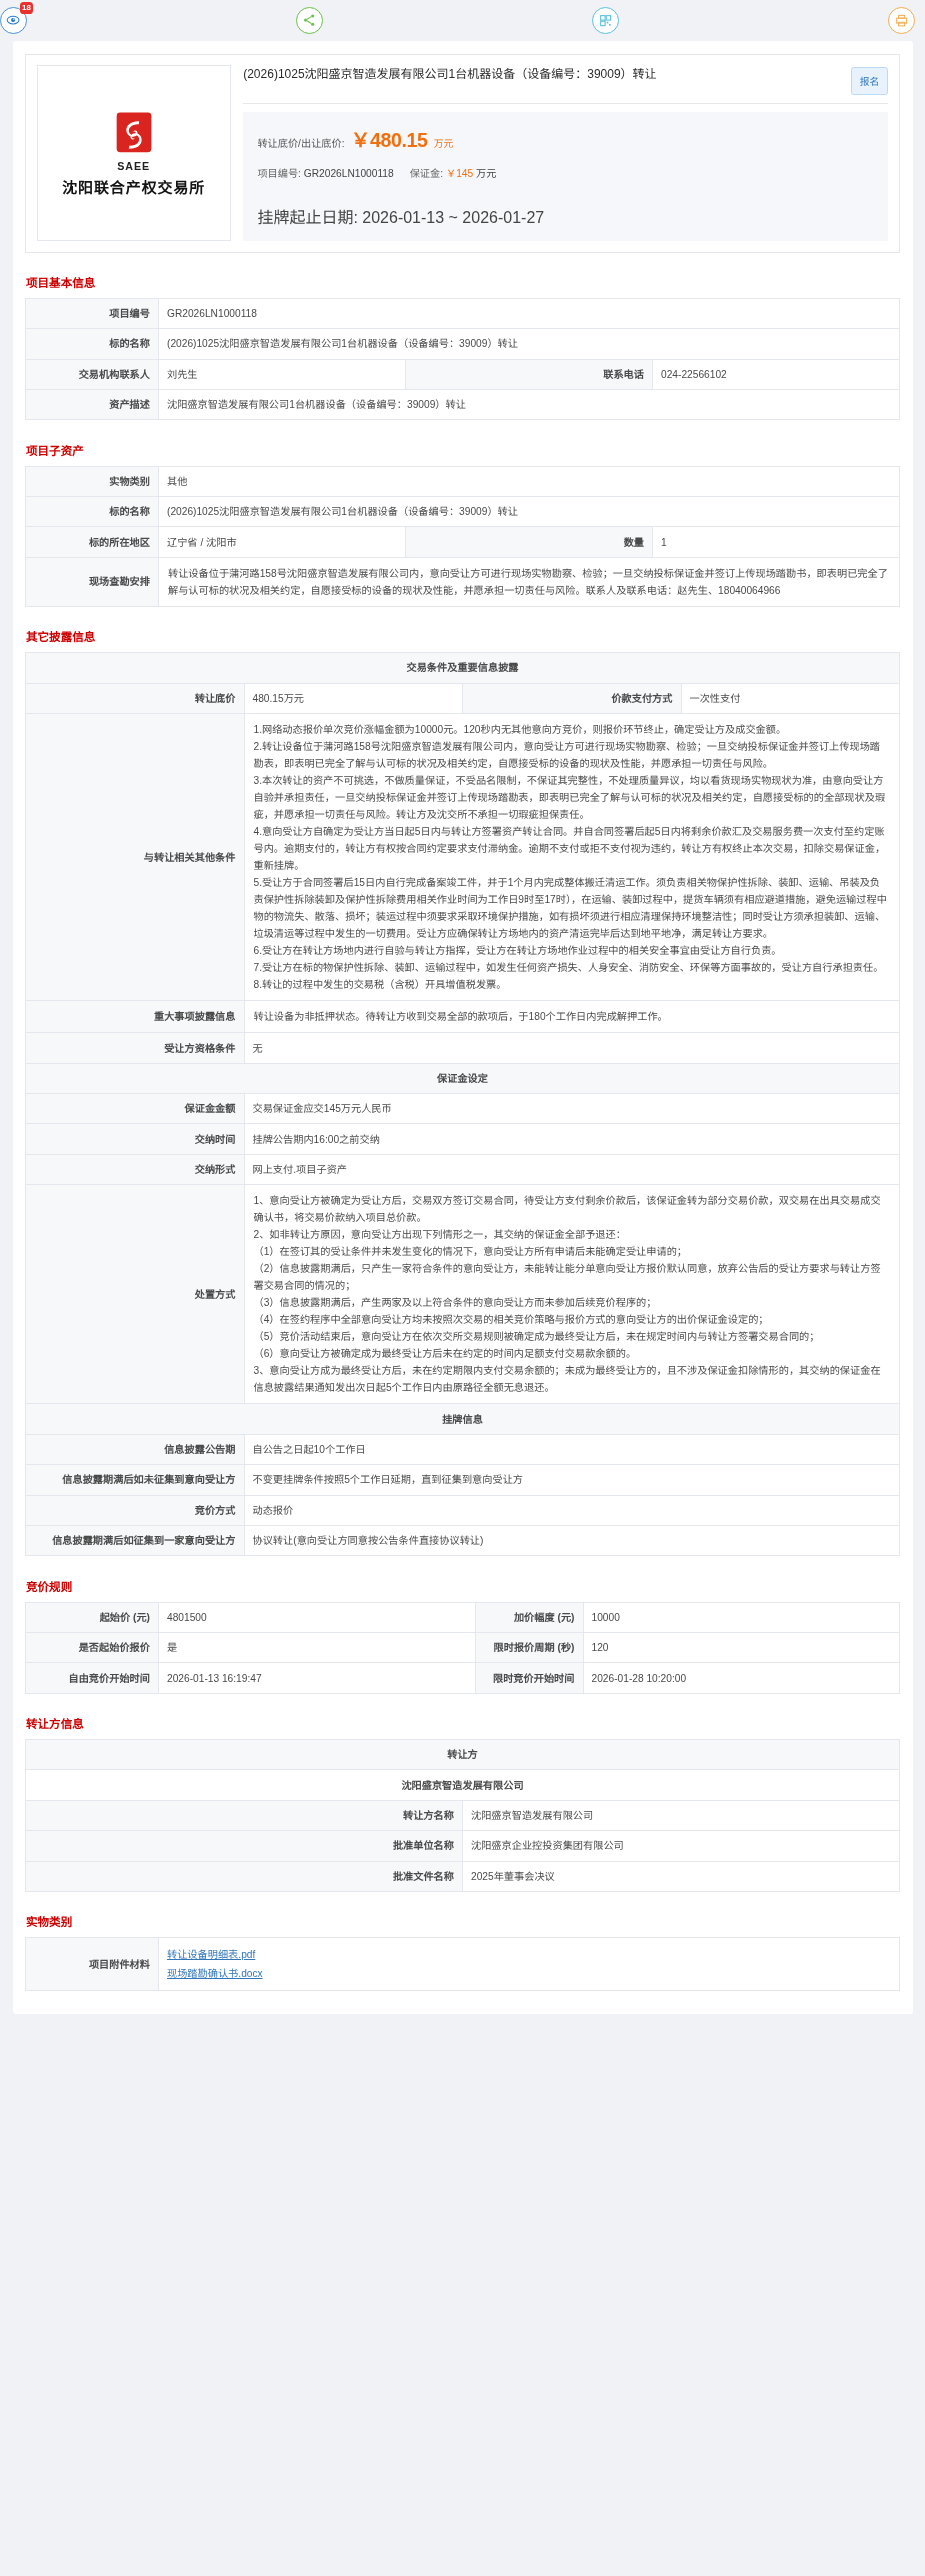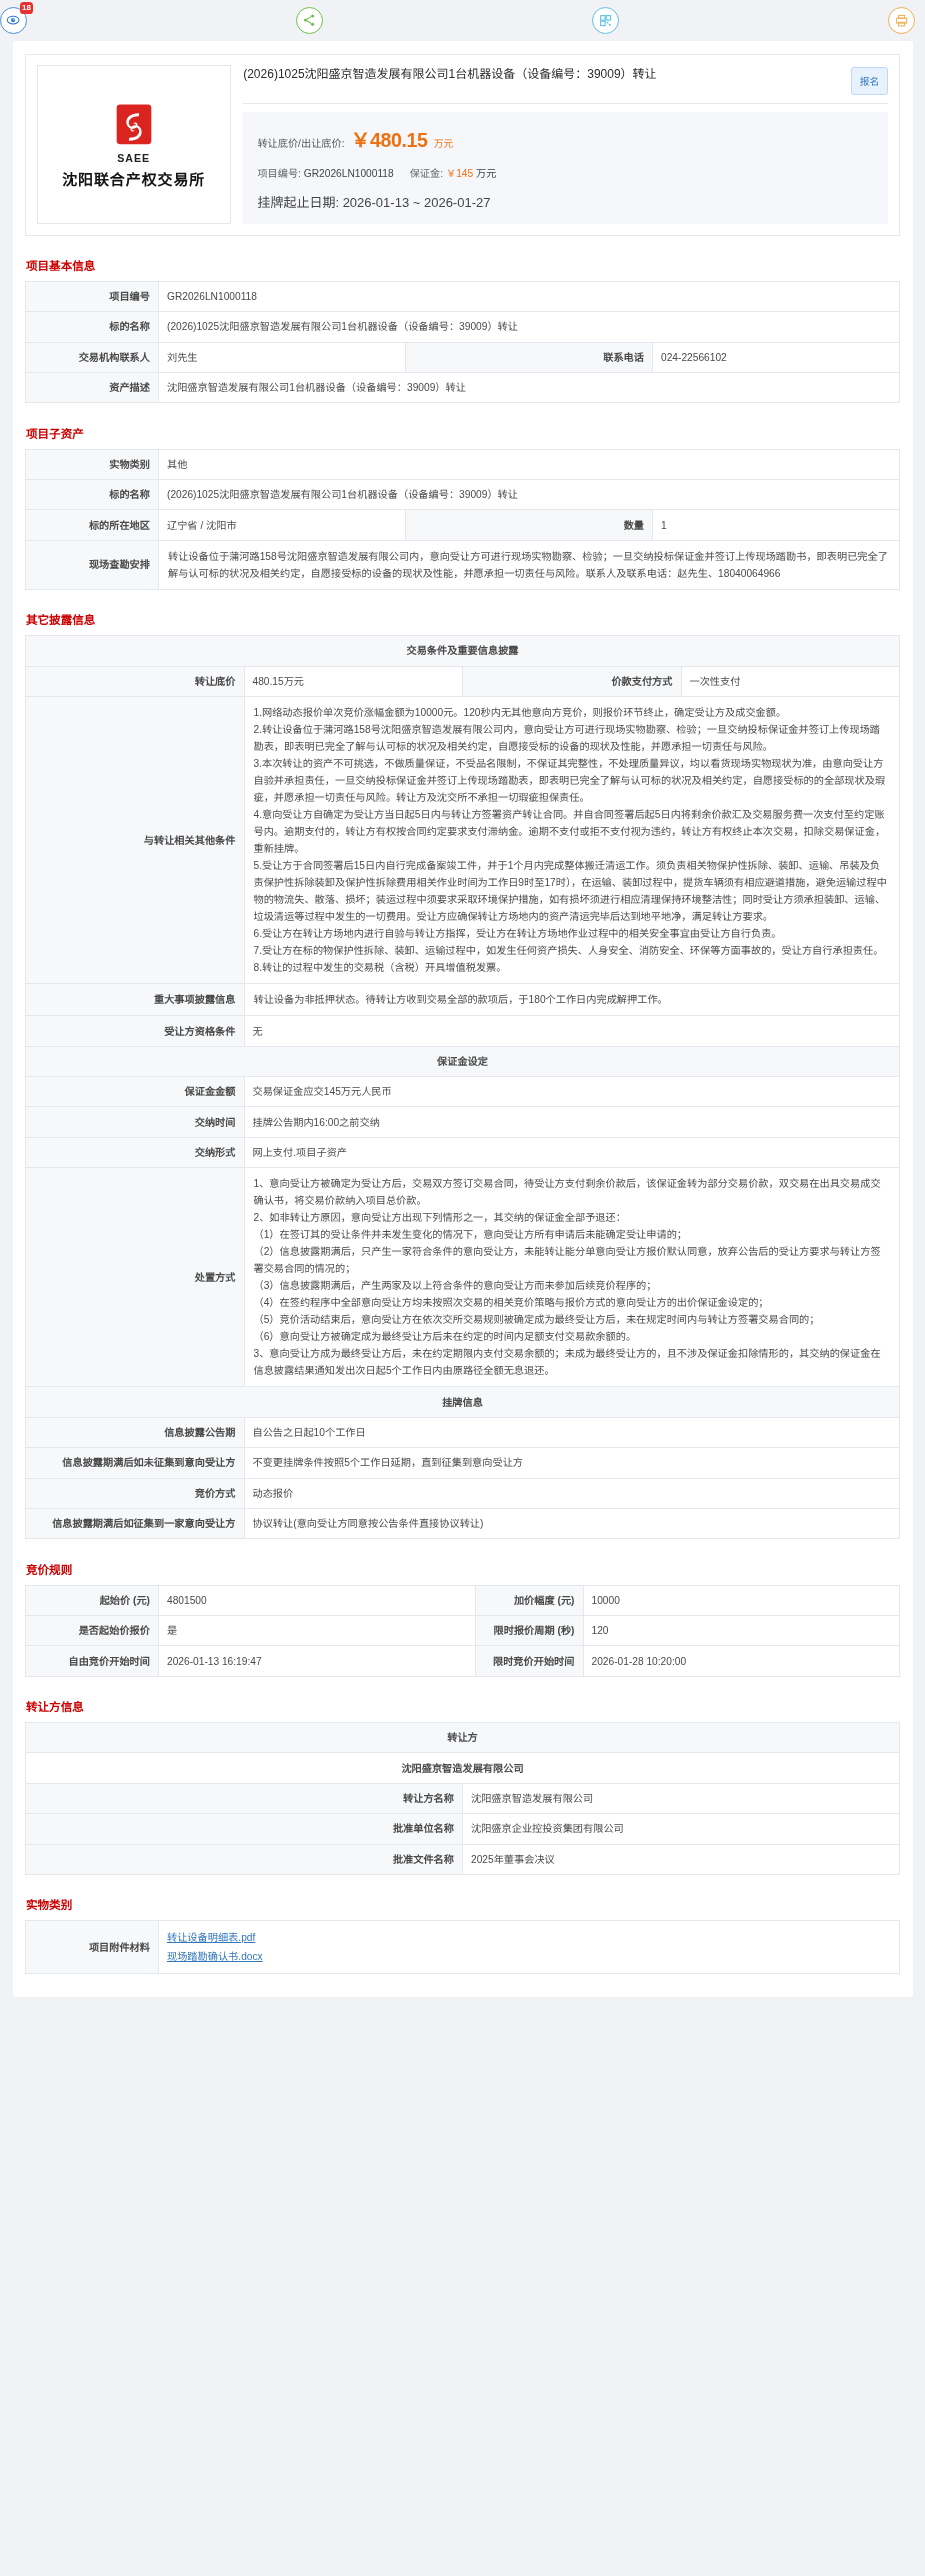--- a/index.html
+++ b/index.html
@@ -110,21 +110,21 @@
   .price-val {
     color: #f07010;
     font-size: 19.6px;
     font-weight: bold;
     letter-spacing: -0.4px;
   }
   .price-unit { color: #f07010; font-size: 9.8px; }
   .price-sub { margin-top: 11.6px; font-size: 10.2px; color: #444; display: flex; flex-wrap: wrap; gap: 16px;}
   .price-sub .k { color: #666; }
   .price-sub .orange { color: #f07010; }
-  .price-row2 { margin-top: 12px; font-size: 13px; color: #444; }
+  .price-row2 { margin-top: 24px; font-size: 16px; color: #444; }
 
   
   h2.sect {
     color: #cc0000;
     font-size: 11.6px;
     font-weight: bold;
     margin: 21.3px 0 8px 0.9px;
   }
 
   

